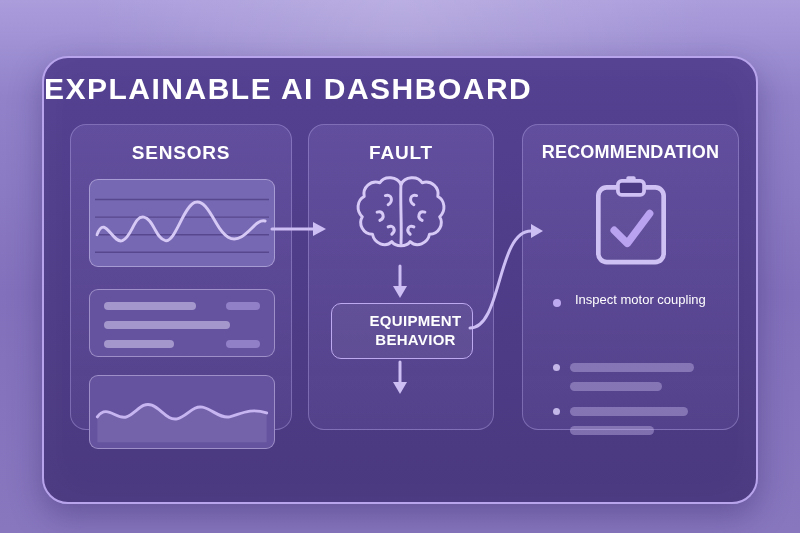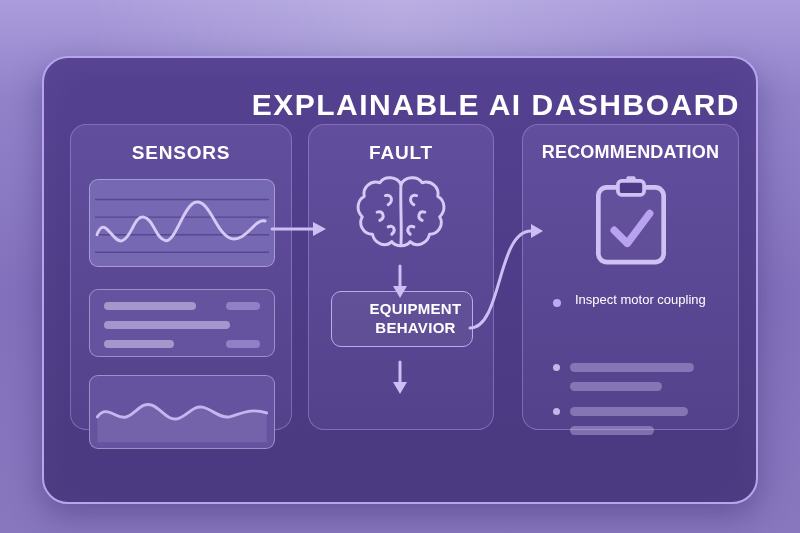--- a/index.html
+++ b/index.html
@@ -13,21 +13,21 @@
     background:radial-gradient(ellipse at 50% 0%,rgba(255,255,255,.18),rgba(255,255,255,0) 55%);
     pointer-events:none;
   }
   .frame{
     position:absolute;left:42px;top:56px;width:716px;height:448px;box-sizing:border-box;
     background:linear-gradient(180deg,#544191,#4a3880);
     border:2px solid #b7a4ec;border-radius:26px;
     box-shadow:0 12px 32px rgba(38,24,88,.35), inset 0 0 44px rgba(255,255,255,.04);
   }
   .title{
-    position:absolute;left:0;right:0;top:14px;margin:16px;text-align:right;
+    position:absolute;left:0;right:0;top:14px;margin:0;text-align:left;
     color:#ffffff;font-size:30px;font-weight:bold;letter-spacing:1.5px;
   }
   .panel{
     position:absolute;top:66px;height:306px;box-sizing:border-box;border-radius:16px;
     background:linear-gradient(180deg,rgba(173,153,232,.17),rgba(173,153,232,.09));
     border:1px solid rgba(199,182,245,.35);
   }
   .panel-sensors{left:26px;width:222px;}
   .panel-logic{left:264px;width:186px;}
   .panel-reco{left:478px;width:217px;}
@@ -51,21 +51,21 @@
   .tc-bar.mid{background:rgba(169,152,222,.65);margin-left:auto;}
 
   
   .brain-wrap{position:absolute;left:50%;top:46px;transform:translateX(-50%);}
   .flow-box{
     position:absolute;left:22px;width:142px;height:56px;box-sizing:border-box;
     border:1.5px solid #bda9f0;border-radius:10px;background:rgba(255,255,255,.05);
     color:#fff;font-weight:bold;font-size:15px;line-height:1.25;letter-spacing:.3px;
     display:flex;align-items:center;justify-content:center;text-align:center;padding:0 8px;
   }
-  .flow-box-1{top:166px;padding-left:35px;}
+  .flow-box-1{top:178px;padding-left:35px;}
   .flow-box-2{top:272px;}
 
   
   .clipboard-wrap{position:absolute;left:50%;top:48px;transform:translateX(-50%);}
   .reco-item{
     position:absolute;left:30px;top:166px;width:168px;display:flex;gap:14px;
     color:#fff;font-size:13px;line-height:1.35;
   }
   .reco-dot{flex:0 0 auto;width:8px;height:8px;border-radius:50%;background:#bda9f0;margin-top:8px;}
   .ph-group{position:absolute;left:30px;display:flex;flex-direction:column;gap:10px;}

